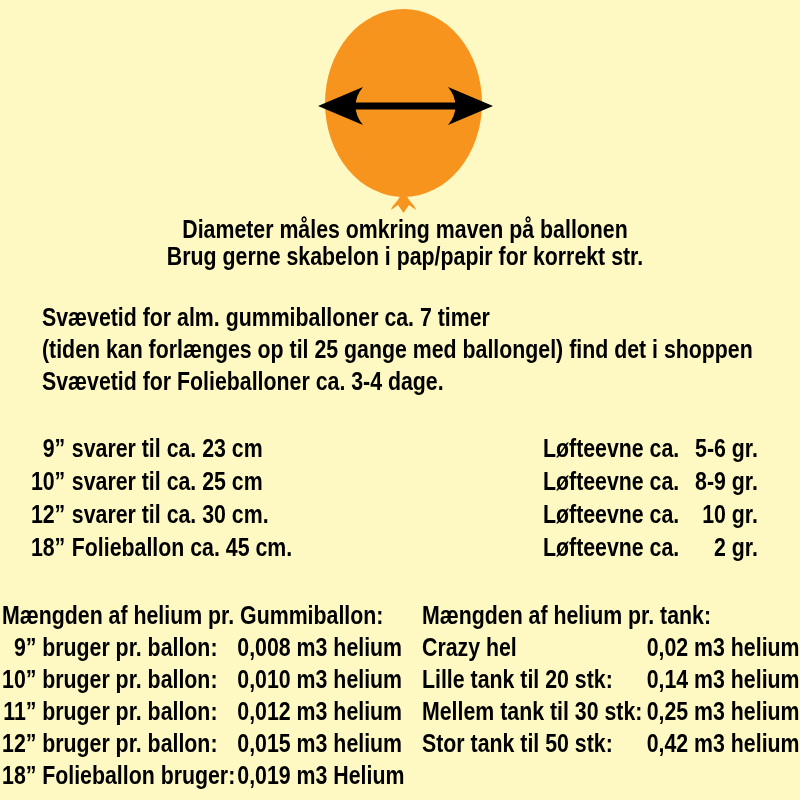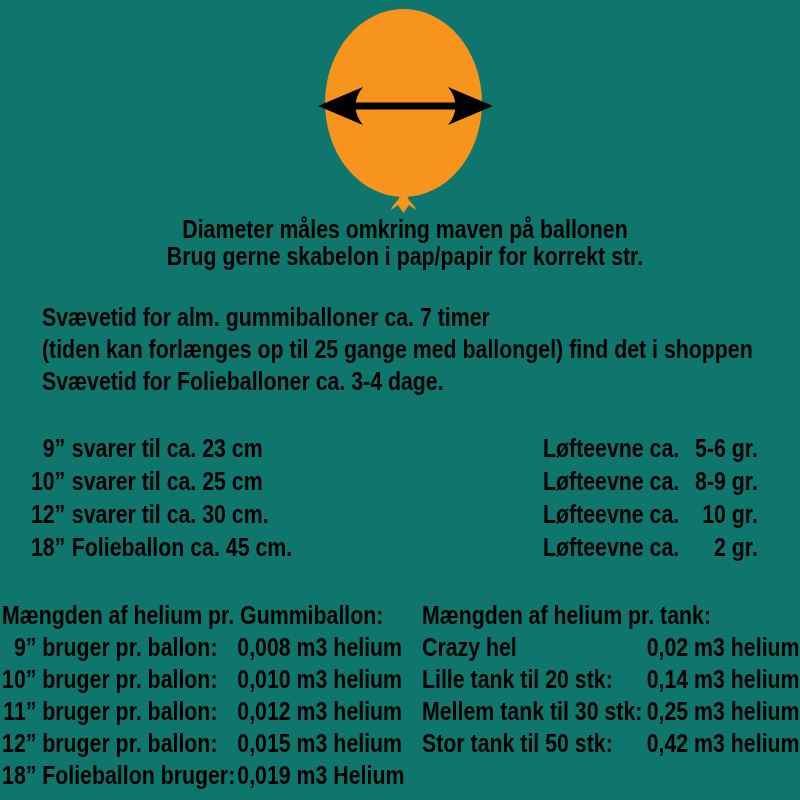--- a/index.html
+++ b/index.html
@@ -1,17 +1,17 @@
 <!DOCTYPE html>
 <html><head>
 <meta charset="utf-8">
 <style>
   html,body{margin:0;padding:0;background:#fff;}
   .canvas{
-    position:relative;width:800px;height:800px;background:#0f766e;overflow:hidden;
+    position:relative;width:800px;height:800px;background:#fef9c3;overflow:hidden;
     font-family:"Liberation Sans",sans-serif;font-weight:bold;color:#000;
   }
   .txt{
     position:absolute;font-size:26px;white-space:nowrap;
     transform:scaleX(0.82);transform-origin:0 0;
   }
   .caption{left:5px;top:216px;width:800px;text-align:center;line-height:27px;transform-origin:400px 0;}
   .float-info{left:42px;top:301px;line-height:32px;}
   .sizes-left{left:30px;top:432px;line-height:33px;}
   .sz-num{display:inline-block;width:43px;text-align:right;margin-right:8px;}

